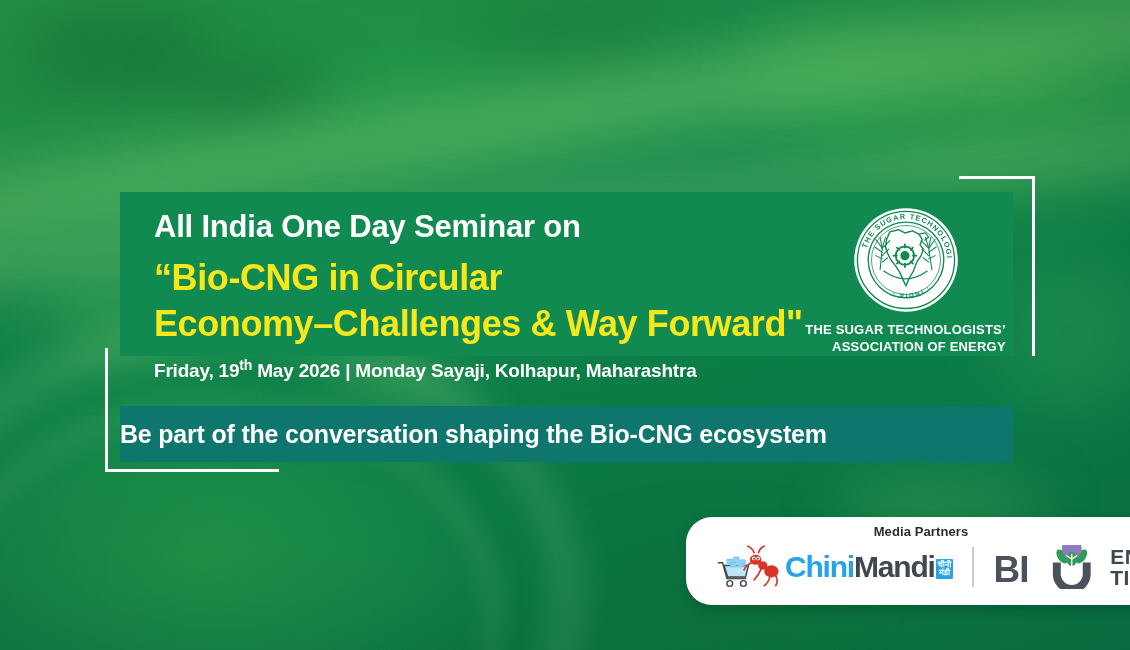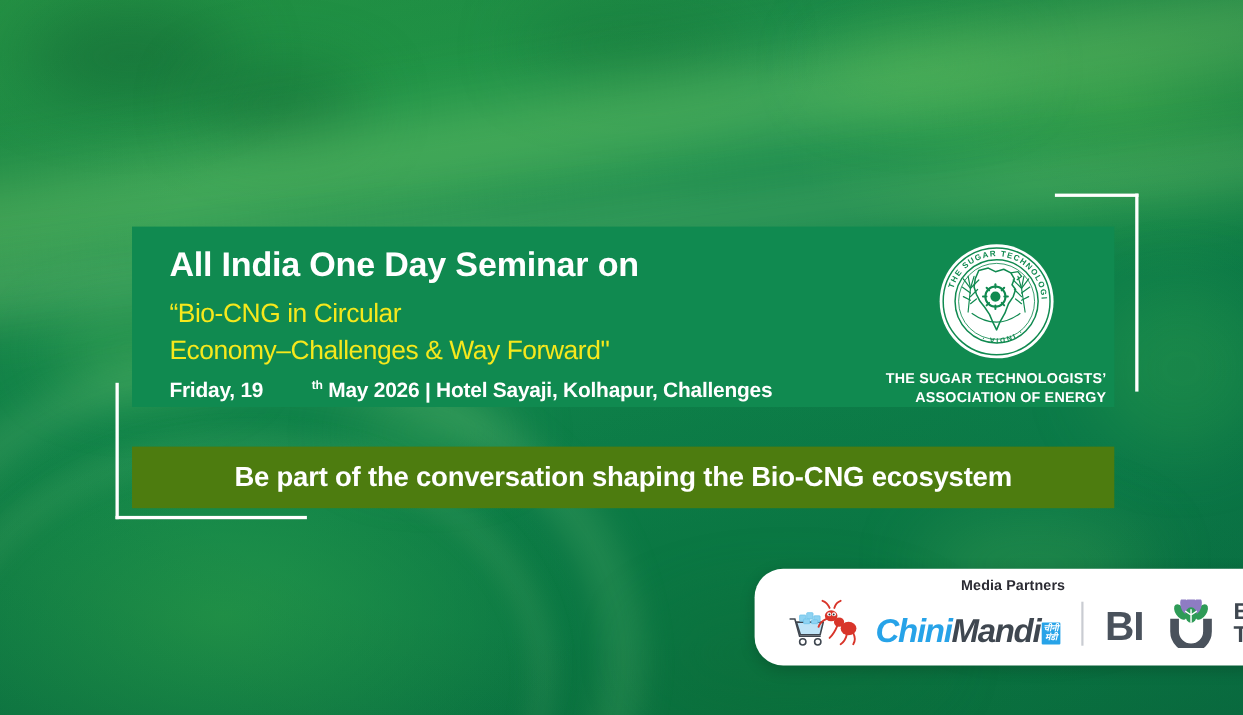--- a/index.html
+++ b/index.html
@@ -84,21 +84,21 @@
   .bracket-bl {
     left:105px; top:348px;
     width:174px; height:124px;
     border-left:3px solid #ffffff;
     border-bottom:3px solid #ffffff;
   }
 
   
   .panel {
     position:absolute;
-    left:120px; top:206px;
+    left:120px; top:192px;
     width:893px; height:164px;
     background:#108A50;
     z-index:5;
     display:flex;
     align-items:stretch;
   }
   .panel-text {
     flex:1 1 auto;
     padding:19px 0 0 34px;
     min-width:0;
@@ -106,37 +106,37 @@
   .line-1 {
     color:#ffffff;
     font-size:31px;
     font-weight:bold;
     letter-spacing:-.2px;
     line-height:1.02;
     white-space:nowrap;
   }
   .line-2, .line-3 {
     color:#F6E81C;
-    font-size:24px;
-    font-weight:normal;
+    font-size:36px;
+    font-weight:bold;
     letter-spacing:-.4px;
     line-height:1.06;
     white-space:nowrap;
   }
   .line-2 { margin-top:16px; }
   .line-3 { margin-top:8px; }
   .line-4 {
     color:#ffffff;
     font-size:19px;
     font-weight:bold;
     letter-spacing:-.2px;
     margin-top:14px;
     white-space:nowrap;
   }
-  .line-4 sup { font-size:11px; vertical-align:super;margin-left:44px; }
+  .line-4 sup { font-size:14px; vertical-align:super; }
   .sep { padding:0 5px; }
 
   
   .panel-logo {
     flex:0 0 215px;
     display:flex;
     flex-direction:column;
     align-items:center;
     justify-content:flex-start;
     padding-top:14px;
@@ -150,25 +150,24 @@
     font-weight:bold;
     line-height:1.35;
     letter-spacing:.2px;
   }
 
   
   .red-strip {
     position:absolute;
     left:120px; top:406px;
     width:893px; height:56px;
-    background:#4d7c0f;
+    background:#0f766e;
     z-index:5;
     display:flex;
     align-items:center;
-    justify-content:center;
   }
   .red-strip-text {
     color:#ffffff;
     font-size:25px;
     font-weight:bold;
     letter-spacing:-.2px;
     white-space:nowrap;
   }
 
   
@@ -191,21 +190,21 @@
   }
   .media-logos {
     margin-top:2px;
     display:flex;
     align-items:center;
     justify-content:flex-start;
     padding-left:28px;
     gap:10px;
     height:52px;
   }
-  .logo-chinimandi { display:flex; align-items:flex-end; gap:16px;font-style:italic; }
+  .logo-chinimandi { display:flex; align-items:center; gap:5px; }
   .cm-art { width:66px; height:46px; display:block; }
   .cm-word {
     font-size:30px;
     font-weight:bold;
     letter-spacing:-1.2px;
     line-height:1;
     white-space:nowrap;
   }
   .cm-chini { color:#27A3E8; }
   .cm-mandi { color:#3F4750; }
@@ -266,21 +265,21 @@
   <div class="bracket bracket-tr"></div>
   <div class="bracket bracket-bl"></div>
 
   <div class="panel">
 
     <div class="panel-text">
       <div class="line-1">All India One Day Seminar on</div>
       <div class="line-2">“Bio-CNG in Circular</div>
       <div class="line-3">Economy–Challenges &amp; Way Forward"</div>
       <div class="line-4">
-        <span>Friday, 19</span><sup>th</sup><span> May 2026</span><span class="sep">|</span><span>Hotel Sayaji, Kolhapur, Challenges</span>
+        <span>Friday, 19</span><sup>th</sup><span> May 2026</span><span class="sep">|</span><span>Monday Sayaji, Kolhapur, Maharashtra</span>
       </div>
     </div>
 
     <div class="panel-logo">
 
       <svg class="seal" viewBox="0 0 200 200">
         <defs>
           <path id="ringTop" d="M 100,100 m -76,0 a 76,76 0 1,1 152,0" fill="none"></path>
           <path id="ringBot" d="M 100,100 m 62,0 a 62,62 0 1,1 -124,0" fill="none"></path>
         </defs>

